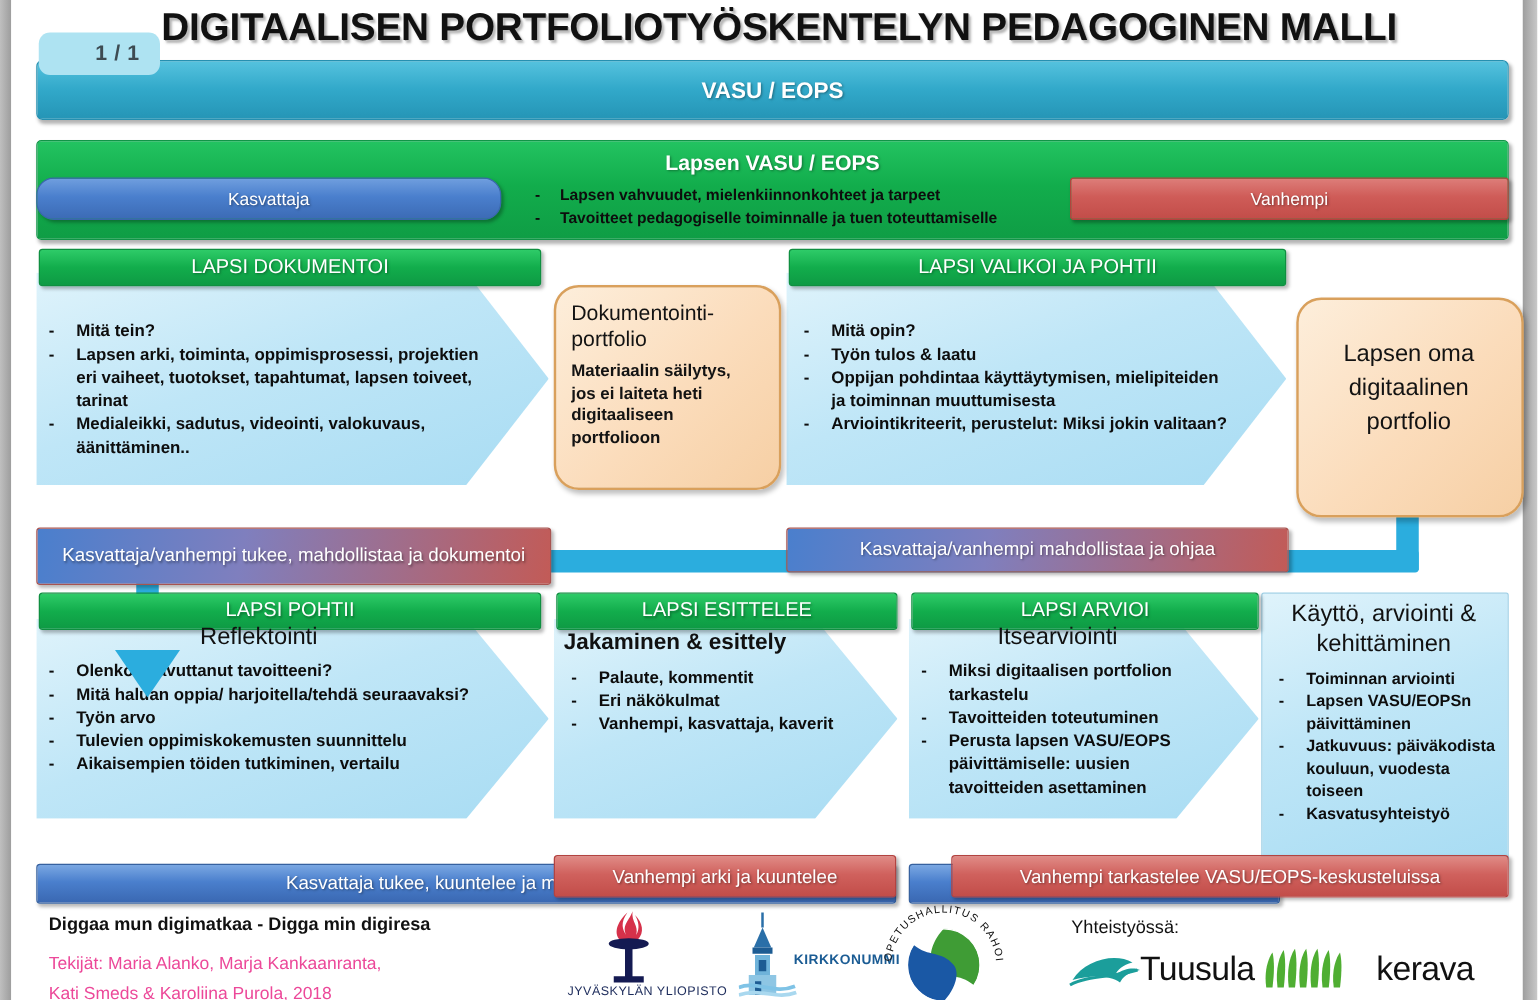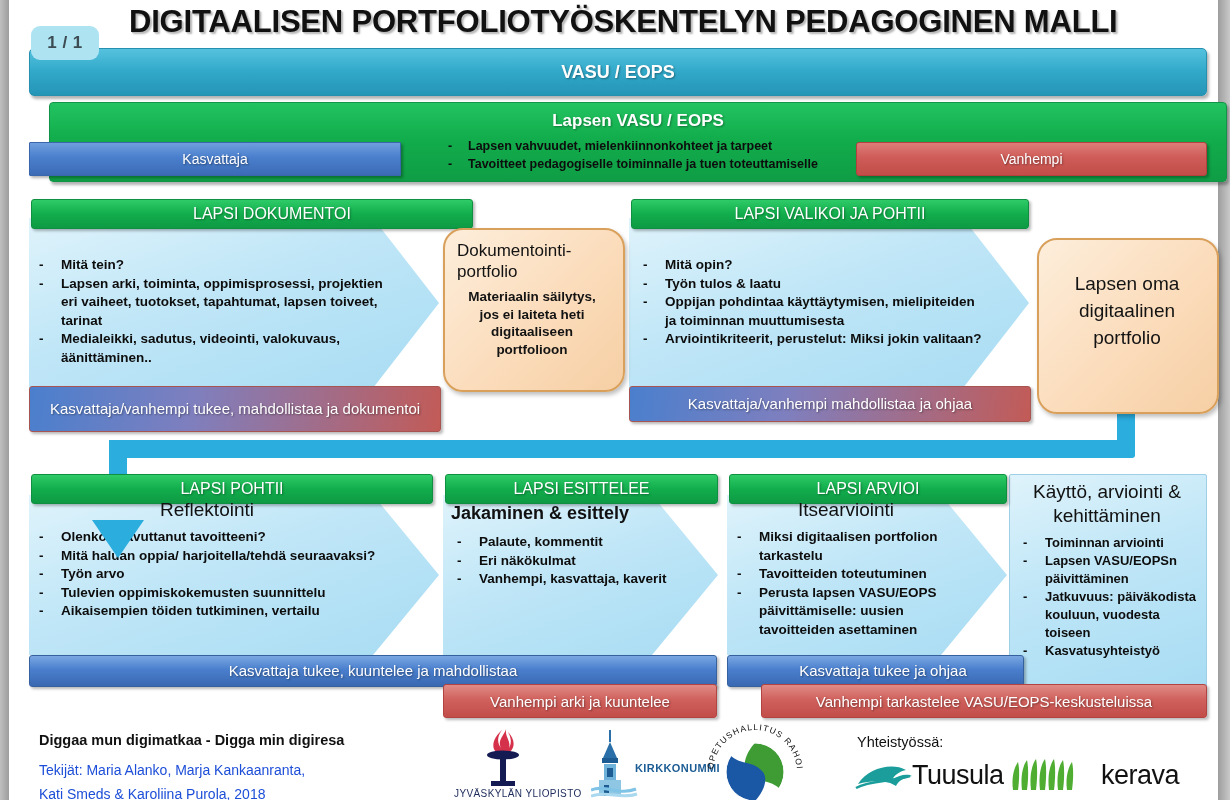--- a/index.html
+++ b/index.html
@@ -14,21 +14,21 @@
   .viewer-left-rail{position:absolute;left:0;top:0;width:9px;height:800px;background:linear-gradient(90deg,#bfbfbf,#9d9d9d);}
   .viewer-right-rail{position:absolute;right:0;top:0;width:12px;height:800px;background:linear-gradient(90deg,#9d9d9d,#c9c9c9);}
   .slide{position:absolute;left:9px;top:0;width:1209px;height:800px;background:#fff;}
 
   
   .page-badge{
     position:absolute;left:22px;top:26px;width:68px;height:34px;
     background:#aee3f2;border-radius:9px;
     color:#3d4b52;font-size:17px;font-weight:bold;
     display:flex;align-items:center;justify-content:center;
-    z-index:40;letter-spacing:.5px;
+    z-index:40;letter-spacing:.5px;padding-left:29px;
   }
 
   
   .deck-title{
     position:absolute;left:120px;top:4px;width:980px;height:36px;
     text-align:right;font-size:31px;font-weight:bold;color:#111;
     letter-spacing:-.2px;
     text-shadow:1px 1px 0 #bdbdbd, 2px 2px 2px rgba(120,120,120,.55);
     white-space:nowrap;
   }
@@ -36,35 +36,34 @@
   
   .bar{position:absolute;border-radius:5px;box-shadow:2px 3px 3px rgba(0,0,0,.30);}
   .bar-teal{
     left:20px;top:48px;width:1176px;height:46px;
     background:linear-gradient(180deg,#55c2de 0%,#32a9ca 48%,#2595b6 100%);
     border:1px solid #2690b0;
   }
   .bar-teal .bar-lbl{color:#fff;font-size:18px;font-weight:bold;text-align:center;line-height:46px;text-shadow:1px 1px 2px rgba(0,0,0,.35);}
 
   .vasu-green{
-    position:absolute;left:20px;top:102px;width:1176px;height:78px;
+    position:absolute;left:20px;top:112px;width:1176px;height:78px;
     background:linear-gradient(180deg,#23c361 0%,#12ad4c 45%,#0f9d45 100%);
     border:1px solid #119447;border-radius:4px;
     box-shadow:2px 3px 3px rgba(0,0,0,.30);
-    margin-left:20px;
   }
   .vasu-title{position:absolute;left:0;top:8px;width:100%;text-align:center;color:#fff;font-size:17px;font-weight:bold;text-shadow:1px 1px 2px rgba(0,0,0,.35);}
   .vasu-bullets{position:absolute;left:398px;top:34px;width:470px;font-size:12.5px;color:#0d0d0d;line-height:18px;}
   .vasu-bullets div{display:flex;gap:14px;font-weight:bold;}
   .vasu-bullets .dash{width:6px;}
 
   .bar-kasvattaja{
     position:absolute;left:20px;top:142px;width:370px;height:32px;
     background:linear-gradient(180deg,#6f9ede 0%,#4a7fcd 45%,#3c6bb5 100%);
-    border:1px solid #3a66ad;border-radius:1px;
+    border:1px solid #3a66ad;border-radius:14px;
     box-shadow:2px 2px 3px rgba(0,0,0,.30);
   }
   .bar-vanhempi{
     position:absolute;left:847px;top:142px;width:349px;height:32px;
     background:linear-gradient(180deg,#dd7d79 0%,#cf5c58 45%,#c24d49 100%);
     border:1px solid #b5413e;border-radius:3px;
     box-shadow:2px 2px 3px rgba(0,0,0,.30);
   }
   .role-lbl{color:#fff;font-size:14px;text-align:center;line-height:32px;text-shadow:1px 1px 2px rgba(0,0,0,.4);}
 
@@ -94,21 +93,21 @@
   .bullets .row .d{width:22px;flex:none;}
   .bullets .row .t{flex:1;}
 
   
   .foot-blue{
     position:absolute;height:34px;border-radius:3px;
     background:linear-gradient(180deg,#7aa7e2 0%,#4a7fcd 45%,#3a68b2 100%);
     border:1px solid #36619f;box-shadow:2px 2px 3px rgba(0,0,0,.28);
     color:#fff;font-size:15px;text-align:center;line-height:16px;
     display:flex;align-items:center;justify-content:center;
-    text-shadow:1px 1px 2px rgba(0,0,0,.4);z-index:8;
+    text-shadow:1px 1px 2px rgba(0,0,0,.4);z-index:8;margin-top:36px;
   }
   .foot-blue.grad-red{
     background:linear-gradient(100deg,#4a7fcd 0%,#7f7fbe 40%,#c25b57 100%);
     border:1px solid #a85450;
   }
   .foot-red{
     position:absolute;height:32px;border-radius:3px;
     background:linear-gradient(180deg,#e08b86 0%,#d0615d 45%,#c24d49 100%);
     border:1px solid #b34340;box-shadow:2px 2px 3px rgba(0,0,0,.28);
     color:#fff;font-size:15px;text-align:center;
@@ -129,21 +128,21 @@
   
   .conn{position:absolute;background:#2badde;z-index:2;}
   .conn-arrow{
     position:absolute;width:0;height:0;
     border-left:26px solid transparent;border-right:26px solid transparent;
     border-top:38px solid #2badde;z-index:12;
   }
 
   
   .credit-title{position:absolute;left:30px;top:732px;font-size:14.5px;font-weight:bold;color:#111;}
-  .credit-line{position:absolute;left:30px;font-size:14px;color:#1d4ed8;}
+  .credit-line{position:absolute;left:30px;font-size:14px;color:#ec4899;}
   .collab-lbl{position:absolute;left:848px;top:734px;font-size:14.5px;color:#111;}
 
   .logo{position:absolute;}
   .logo-cap{position:absolute;font-size:11px;color:#1b2a5a;letter-spacing:.4px;white-space:nowrap;}
 </style>
 </head>
 <body>
 
 <div class="viewer-left-rail"></div>
 <div class="viewer-right-rail"></div>
@@ -172,41 +171,41 @@
     </div>
   </div>
   <div class="bar-kasvattaja">
     <div class="role-lbl">Kasvattaja</div>
   </div>
   <div class="bar-vanhempi">
     <div class="role-lbl">Vanhempi</div>
   </div>
 
   <div class="chev pent" style="left:20px;top:218px;width:410px;height:170px;"></div>
-  <div class="proc-head" style="left:22px;top:199px;width:400px;padding-left:40px;">LAPSI DOKUMENTOI</div>
+  <div class="proc-head" style="left:22px;top:199px;width:400px;">LAPSI DOKUMENTOI</div>
   <div class="box-title" style="position:absolute;left:28px;top:228px;width:340px;">Dokumentointi</div>
   <div class="bullets" style="position:absolute;left:30px;top:256px;width:350px;z-index:5;">
     <div class="row">
         <span class="d">-</span>
         <span class="t">Mitä tein?</span>
       </div>
     <div class="row">
         <span class="d">-</span>
         <span class="t">Lapsen arki, toiminta, oppimisprosessi, projektien eri vaiheet, tuotokset, tapahtumat, lapsen toiveet, tarinat</span>
       </div>
     <div class="row">
         <span class="d">-</span>
         <span class="t">Medialeikki, sadutus, videointi, valokuvaus, äänittäminen..</span>
       </div>
   </div>
   <div class="foot-blue grad-red" style="left:20px;top:386px;width:410px;height:44px;">Kasvattaja/vanhempi tukee, mahdollistaa ja dokumentoi</div>
 
   <div class="tan-box" style="left:434px;top:228px;width:178px;height:160px;"></div>
   <div class="tan-text" style="left:448px;top:240px;width:160px;font-size:17px;line-height:21px;z-index:14;">Dokumentointi-portfolio</div>
-  <div class="tan-text" style="left:448px;top:288px;width:150px;font-size:13.5px;line-height:17.5px;font-weight:bold;z-index:14;text-align:center;">Materiaalin säilytys, jos ei laiteta heti digitaaliseen portfolioon</div>
+  <div class="tan-text" style="left:448px;top:288px;width:150px;font-size:13.5px;line-height:17.5px;font-weight:bold;z-index:14;">Materiaalin säilytys, jos ei laiteta heti digitaaliseen portfolioon</div>
 
   <div class="chev pent" style="left:620px;top:218px;width:400px;height:170px;"></div>
   <div class="proc-head" style="left:622px;top:199px;width:396px;">LAPSI VALIKOI JA POHTII</div>
   <div class="box-title" style="position:absolute;left:626px;top:228px;width:340px;">Töiden arviointi ja valikointi</div>
   <div class="bullets" style="position:absolute;left:634px;top:256px;width:340px;z-index:5;">
     <div class="row">
         <span class="d">-</span>
         <span class="t">Mitä opin?</span>
       </div>
     <div class="row">

